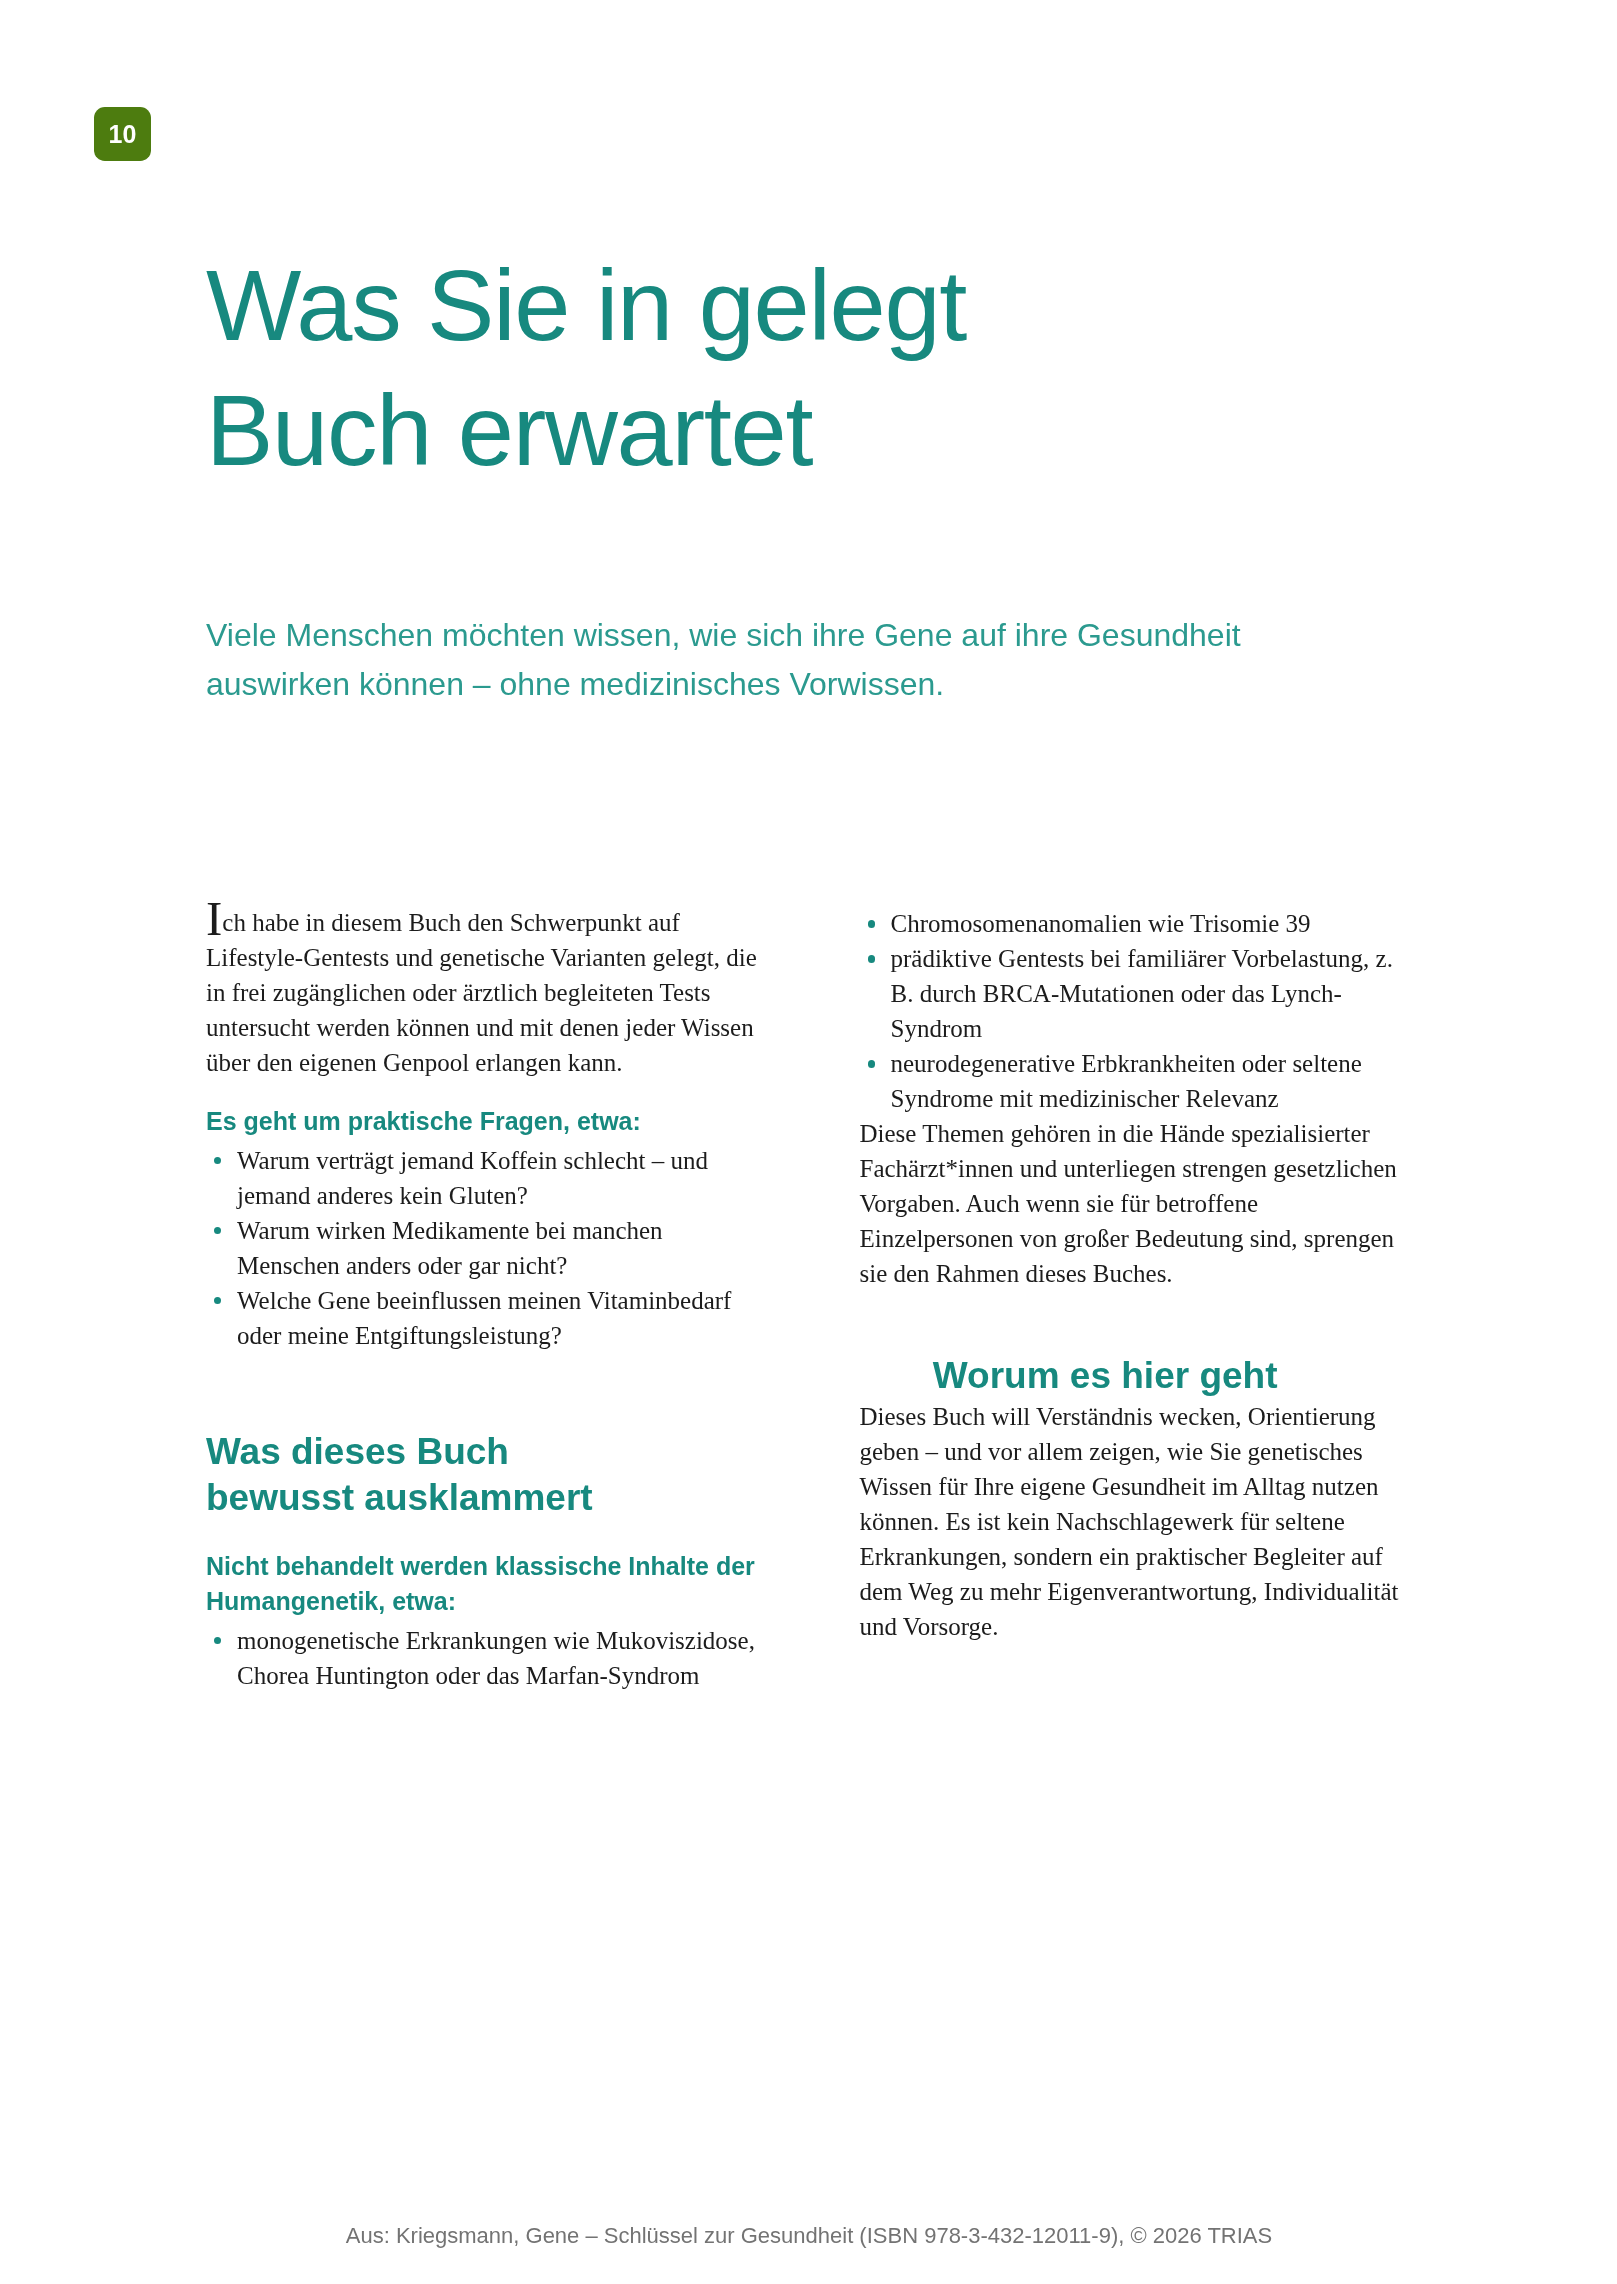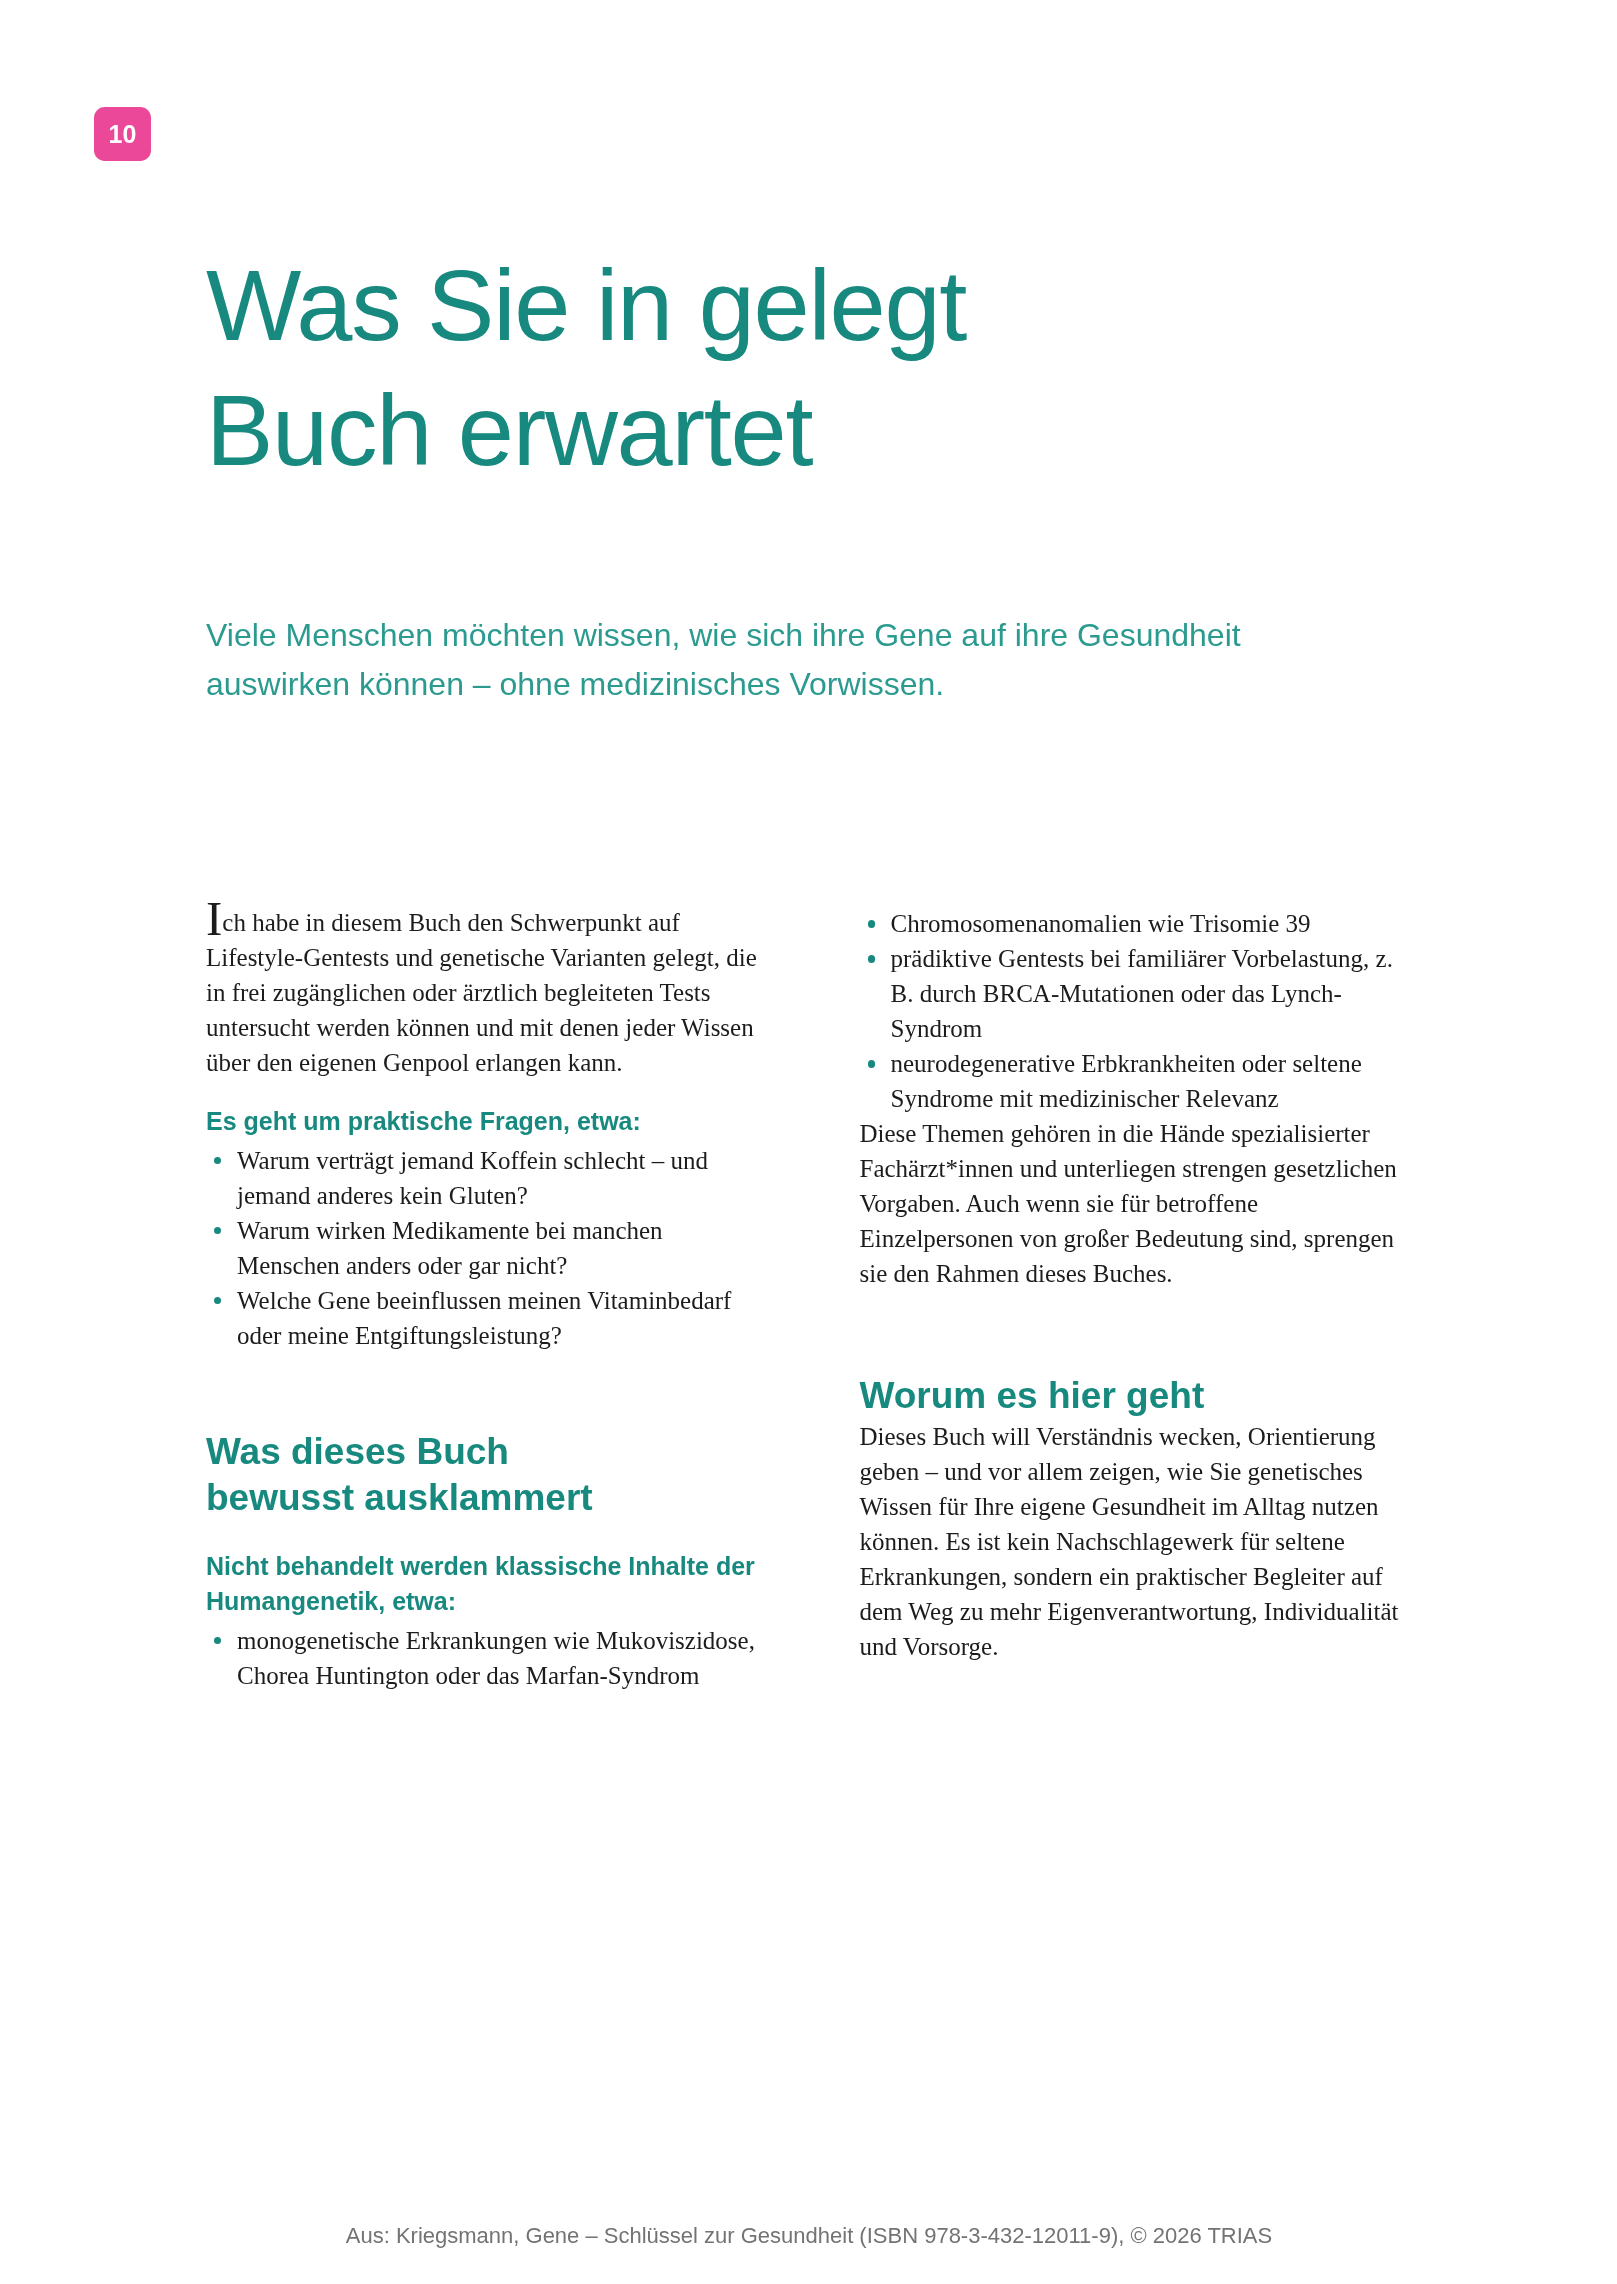--- a/index.html
+++ b/index.html
@@ -10,21 +10,21 @@
     margin:0 auto;
     background:#ffffff;
     overflow:hidden;
     font-family:"Liberation Serif", serif;
     color:#1c1c1c;
   }
   .page-badge{
     position:absolute;
     left:94px; top:107px;
     width:57px; height:54px;
-    background:#ec4899;
+    background:#4d7c0f;
     border-radius:10.8px;
     display:flex; align-items:center; justify-content:center;
     color:#ffffff;
     font-family:"Liberation Sans", sans-serif;
     font-size:25px; font-weight:700;
   }
   .content{
     padding:0 206px;
   }
   .title{
@@ -91,21 +91,21 @@
   }
   .section-heading{
     margin:76px 0 0 0;
     font-family:"Liberation Sans", sans-serif;
     font-weight:700;
     font-size:37px;
     line-height:46px;
     color:#17897f;
     max-width:418px;
   }
-  .section-heading.tight{ margin-top:82px; }
+  .section-heading.tight{ margin-top:62px;text-align:right; }
   .after-heading{ margin-top:28px; }
   .para-gap{ margin-top:28px; }
   .footer{
     position:absolute;
     left:0; right:0;
     bottom:35px;
     text-align:center;
     font-family:"Liberation Sans", sans-serif;
     font-size:22px;
     color:#737373;

